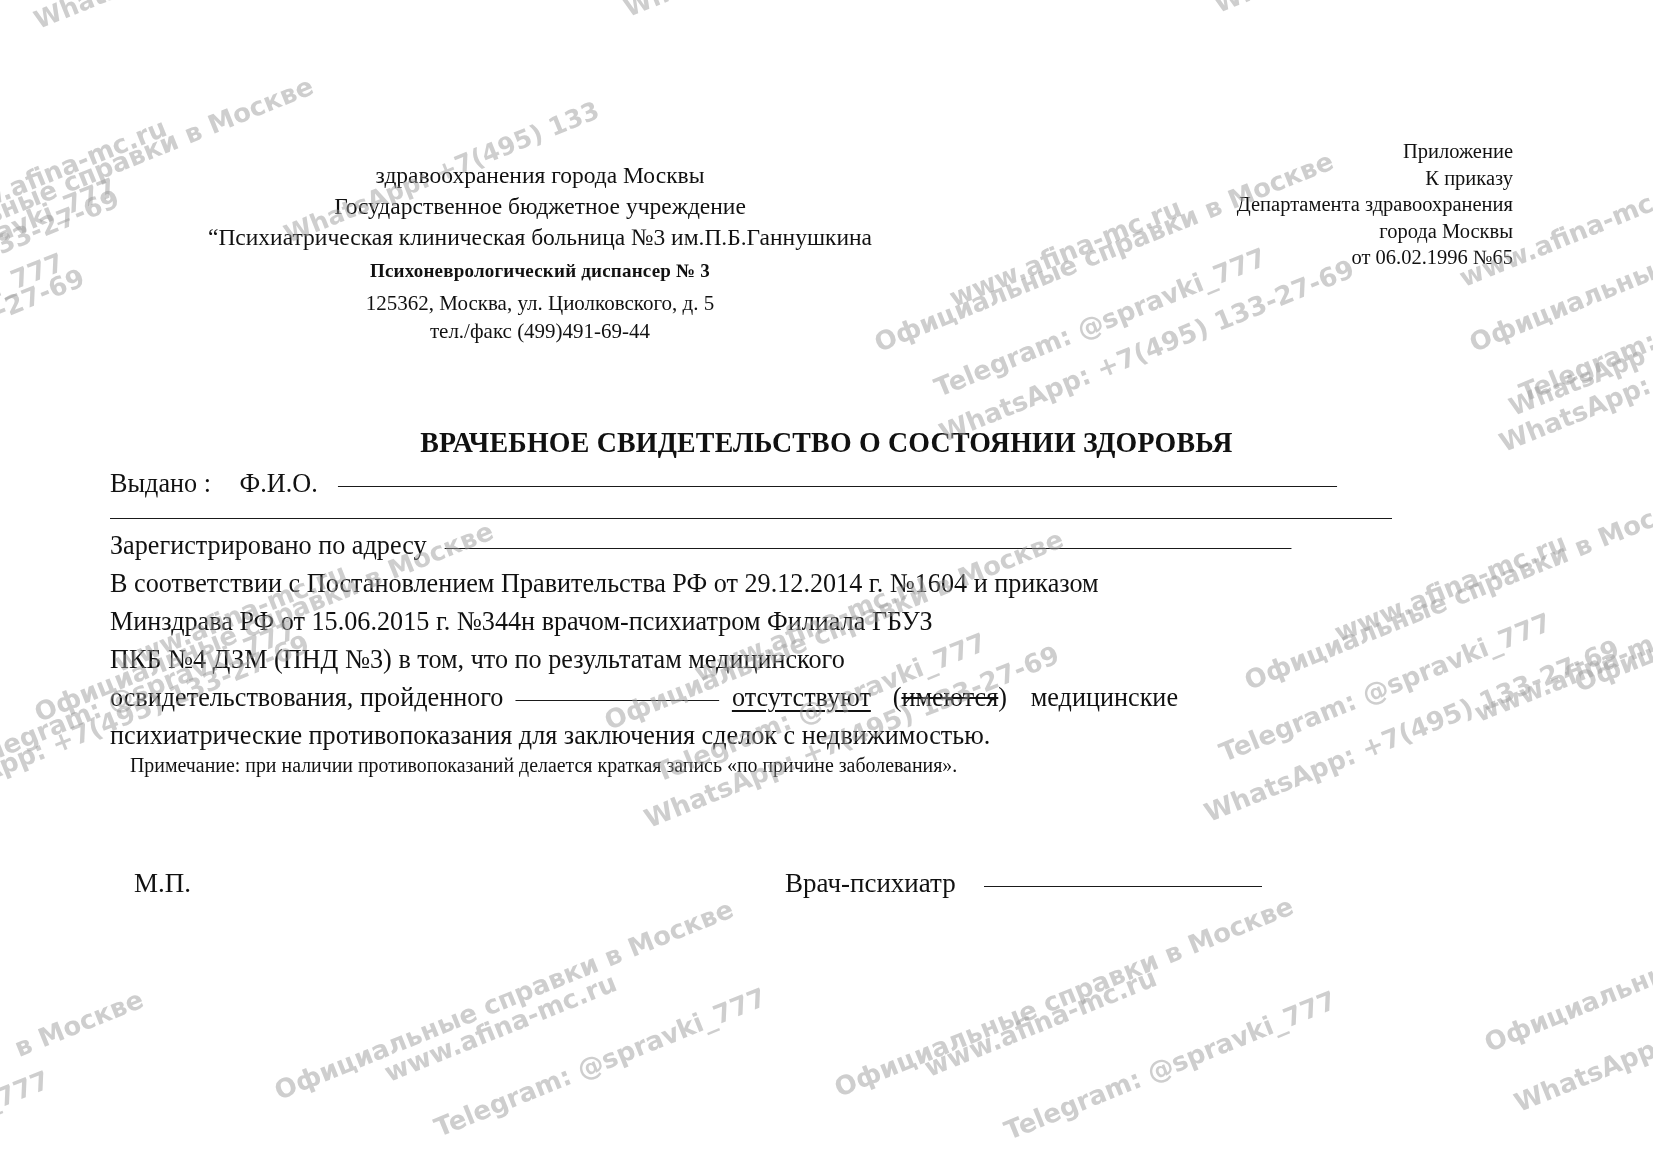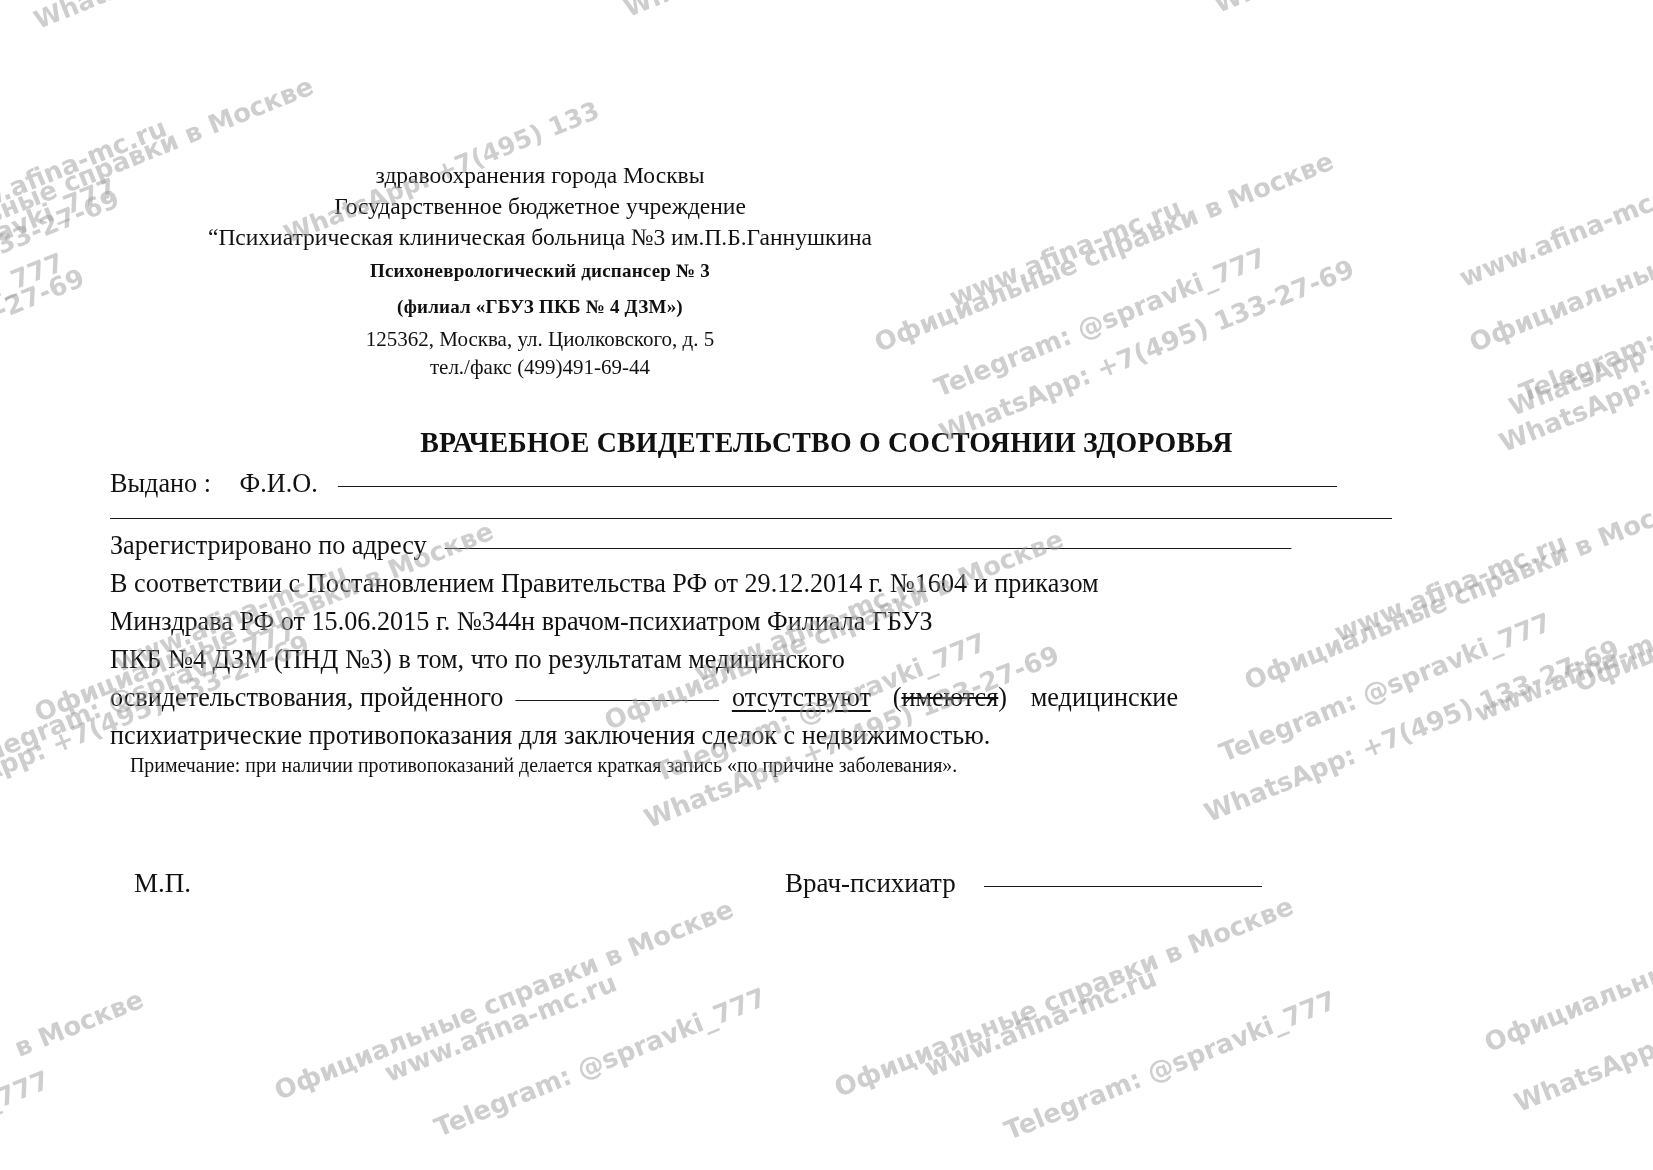--- a/index.html
+++ b/index.html
@@ -162,25 +162,31 @@
 </head>
 <body>
 
 <div id="page">
 
   <div class="hdr-left">
     <span class="org-line">здравоохранения города Москвы</span>
     <span class="org-line">Государственное бюджетное учреждение</span>
     <span class="org-line">“Психиатрическая  клиническая больница №3 им.П.Б.Ганнушкина</span>
     <div class="pnd-title">Психоневрологический  диспансер  № 3</div>
-    <div class="pnd-title">(филиал «ГБУЗ ПКБ № 4 ДЗМ»)</div>
     <div class="addr">125362,  Москва, ул. Циолковского, д. 5</div>
     <div class="addr">тел./факс (499)491-69-44</div>
   </div>
 
+  <div class="hdr-right">
+    <span>Приложение</span>
+    <span>К приказу</span>
+    <span>Департамента здравоохранения</span>
+    <span>города Москвы</span>
+    <span>от 06.02.1996 №65</span>
+  </div>
 
   <div class="doc-title">ВРАЧЕБНОЕ СВИДЕТЕЛЬСТВО О СОСТОЯНИИ ЗДОРОВЬЯ</div>
 
   <div class="body-block">
 
     <div class="row" style="margin-bottom:2px;">
       <span>Выдано :</span>
       <span style="display:inline-block;width:16px"></span>
       <span>Ф.И.О.</span>
       <span class="rule" style="width:1030px;margin-left:14px;"></span>

